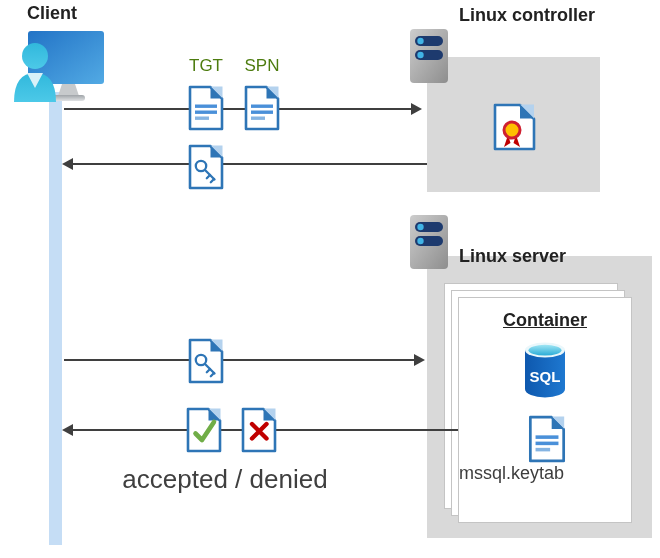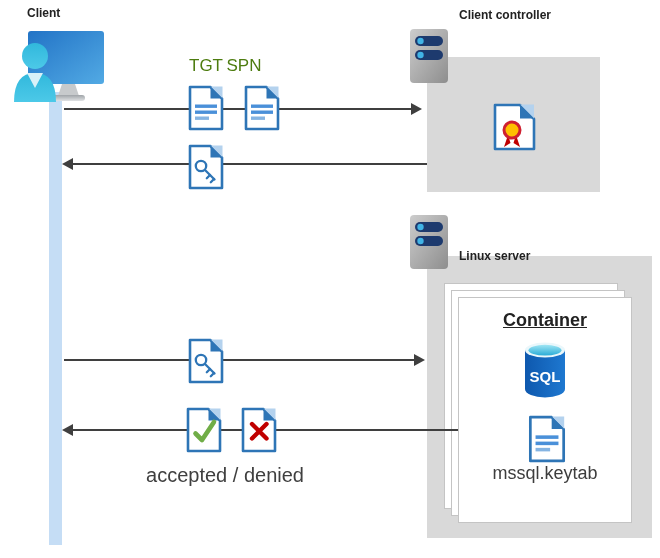--- a/index.html
+++ b/index.html
@@ -1,38 +1,38 @@
 <!DOCTYPE html>
 <html><head>
 <meta charset="utf-8">
 <style>
   html,body{margin:0;padding:0;background:#ffffff;}
   .canvas{
     position:relative;width:660px;height:558px;background:#ffffff;overflow:hidden;
     font-family:"Liberation Sans", sans-serif;
   }
   .abs{position:absolute;}
-  .heading{font-weight:bold;font-size:12px;color:#222222;line-height:23px;}
+  .heading{font-weight:bold;font-size:18px;color:#222222;line-height:23px;}
   .small-label{font-size:17px;color:#4d7c0f;text-align:center;}
-  .caption{font-size:20px;color:#3f3f3f;text-align:center;}
+  .caption{font-size:26px;color:#3f3f3f;text-align:center;}
   .panel{position:absolute;background:#d9d9d9;}
   .lifeline{position:absolute;background:#c5ddf5;}
   .arrow{position:absolute;height:2px;background:#3f3f3f;z-index:3;}
   .arrow.right::after{
     content:"";position:absolute;right:-2px;top:-5px;width:0;height:0;
     border-left:11px solid #3f3f3f;border-top:6px solid transparent;border-bottom:6px solid transparent;
   }
   .arrow.left::before{
     content:"";position:absolute;left:-2px;top:-5px;width:0;height:0;
     border-right:11px solid #3f3f3f;border-top:6px solid transparent;border-bottom:6px solid transparent;
   }
   .doc{position:absolute;z-index:4;}
   .card{position:absolute;background:#ffffff;border:1px solid #c4c4c4;box-sizing:border-box;}
   .card-title{position:absolute;left:0;top:12px;width:100%;text-align:center;font-weight:bold;font-size:18px;color:#222;text-decoration:underline;}
-  .keytab-label{position:absolute;left:0;top:165px;width:100%;text-align:center;font-size:18px;color:#3d3d3d;}
+  .keytab-label{position:absolute;left:0;top:165px;width:100%;font-size:18px;color:#3d3d3d;}
   svg{display:block;}
 </style>
 </head>
 <body>
 
 <div class="canvas">
 
   <svg width="0" height="0" style="position:absolute" aria-hidden="true">
     <defs>
       <linearGradient id="gradMonitor" x1="0" y1="0" x2="1" y2="1">
@@ -100,21 +100,21 @@
     <polygon points="23,47 39,47 31,62" fill="#d9f1f8"></polygon>
   </svg>
 
   <svg class="abs" style="left:409px;top:28px;" width="40" height="56" viewBox="0 0 40 56">
     <rect x="1" y="1" width="38" height="54" rx="4" fill="url(#gradServer)"></rect>
     <rect x="6" y="8" width="28" height="10" rx="5" fill="#1d3a6e"></rect>
     <circle cx="11.5" cy="13" r="3.2" fill="#41b4e6"></circle>
     <rect x="6" y="22" width="28" height="10" rx="5" fill="#1d3a6e"></rect>
     <circle cx="11.5" cy="27" r="3.2" fill="#41b4e6"></circle>
   </svg>
-  <div class="abs heading" style="left:459px;top:4px;width:140px;">Client controller</div>
+  <div class="abs heading" style="left:459px;top:4px;width:140px;">Linux controller</div>
 
   <svg class="doc" style="left:492px;top:102px;" width="45" height="50" viewBox="0 0 45 50">
     <path d="M3 3 H28 L42 17 V47 H3 Z" fill="#ffffff" stroke="#2e75b6" stroke-width="2.6" stroke-linejoin="round"></path>
     <path d="M28 2.5 H42 V16.5 Z" fill="#b4d2ee"></path>
     <path d="M28 2.5 V16.5 H42 Z" fill="#2e75b6"></path>
     <polygon points="16,33 12,45 18.5,41" fill="#c00000"></polygon>
     <polygon points="24,33 28,45 21.5,41" fill="#c00000"></polygon>
     <circle cx="20" cy="28" r="8" fill="#ffc000" stroke="#cf2030" stroke-width="3"></circle>
   </svg>
 
@@ -126,21 +126,21 @@
     <circle cx="11.5" cy="27" r="3.2" fill="#41b4e6"></circle>
   </svg>
   <div class="abs heading" style="left:459px;top:245px;width:180px;">Linux server</div>
 
   <div class="arrow right" style="left:64px;top:108px;width:356px;"></div>
   <div class="arrow left" style="left:64px;top:163px;width:363px;"></div>
   <div class="arrow right" style="left:64px;top:359px;width:359px;"></div>
   <div class="arrow left" style="left:64px;top:429px;width:394px;"></div>
 
   <div class="abs small-label" style="left:181px;top:56px;width:50px;">TGT</div>
-  <div class="abs small-label" style="left:219px;top:56px;width:50px;">SPN</div>
+  <div class="abs small-label" style="left:237px;top:56px;width:50px;">SPN</div>
 
   <svg class="doc" style="left:187px;top:84px;" width="38" height="48" viewBox="0 0 38 48">
     <path d="M3 3 H23.5 L35 14.5 V45 H3 Z" fill="#ffffff" stroke="#2e75b6" stroke-width="2.6" stroke-linejoin="round"></path>
     <path d="M23.5 2.5 H35.5 V14.5 Z" fill="#b4d2ee"></path>
     <path d="M23.5 2.5 V14.5 H35.5 Z" fill="#2e75b6"></path>
     <rect x="8" y="20.5" width="22" height="3.4" fill="#4a90d9"></rect>
     <rect x="8" y="26.5" width="22" height="3.4" fill="#4a90d9"></rect>
     <rect x="8" y="32.5" width="14" height="3.4" fill="#85b4e2"></rect>
   </svg>
 

